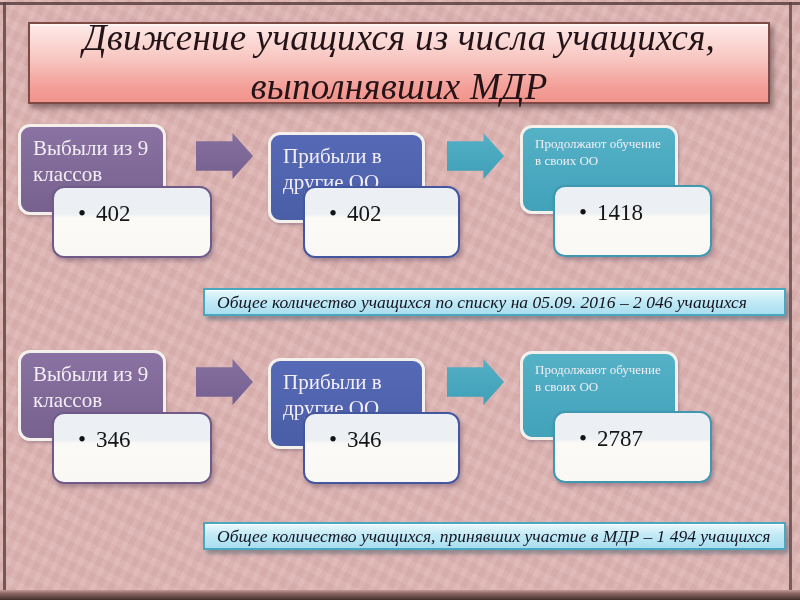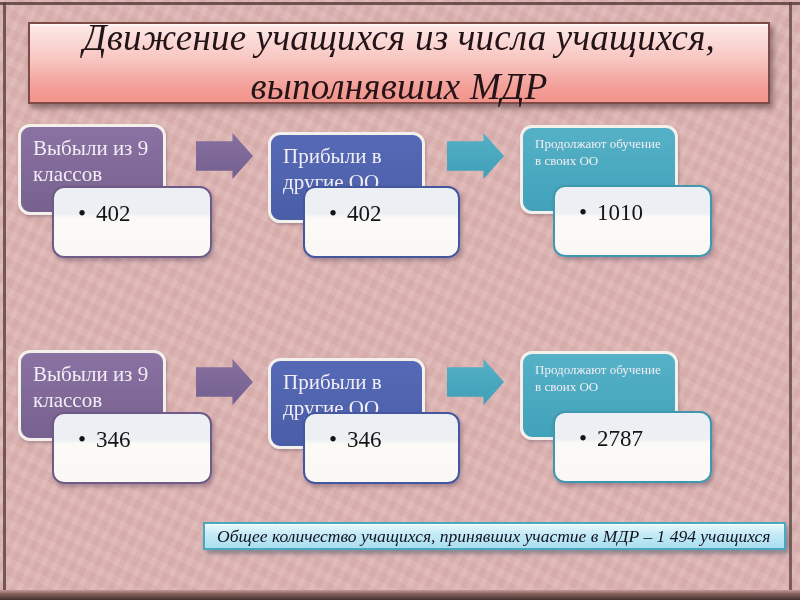--- a/index.html
+++ b/index.html
@@ -93,25 +93,28 @@
       <div class="value-card">
         <span class="bullet">•</span><span>402</span>
       </div>
     </div>
     <div class="flow-arrow arrow-2"></div>
     <div class="g3">
       <div class="stage-box small teal-box">
         <span>Продолжают обучение в своих ОО</span>
       </div>
       <div class="value-card">
-        <span class="bullet">•</span><span>1010</span>
+        <span class="bullet">•</span><span>1418</span>
       </div>
     </div>
   </div>
 
+  <div class="info-banner banner-1">
+    <span class="banner-text">Общее количество учащихся по списку на 05.09. 2016 – 2 046 учащихся</span>
+  </div>
 
   <div class="flow-row row-2">
     <div class="g1">
       <div class="stage-box big purple-box">
         <span>Выбыли из 9 классов</span>
       </div>
       <div class="value-card">
         <span class="bullet">•</span><span>346</span>
       </div>
     </div>

